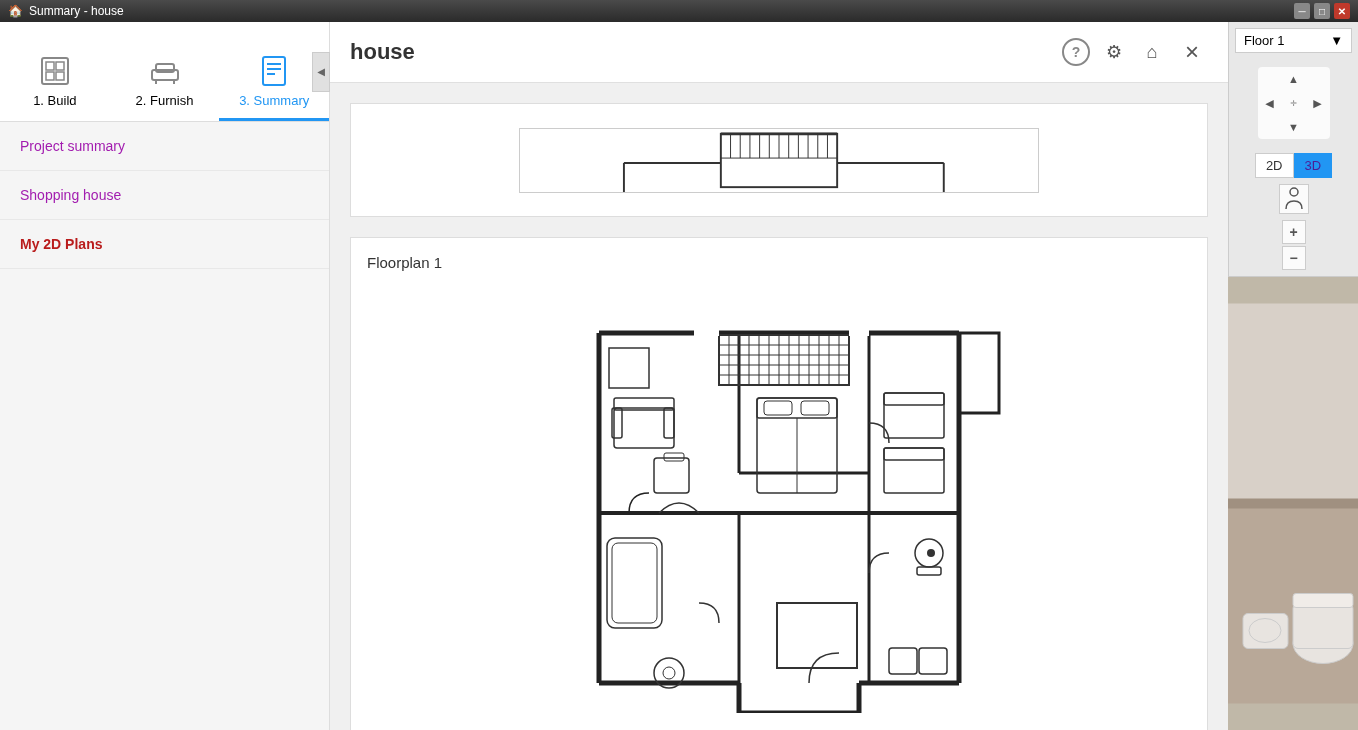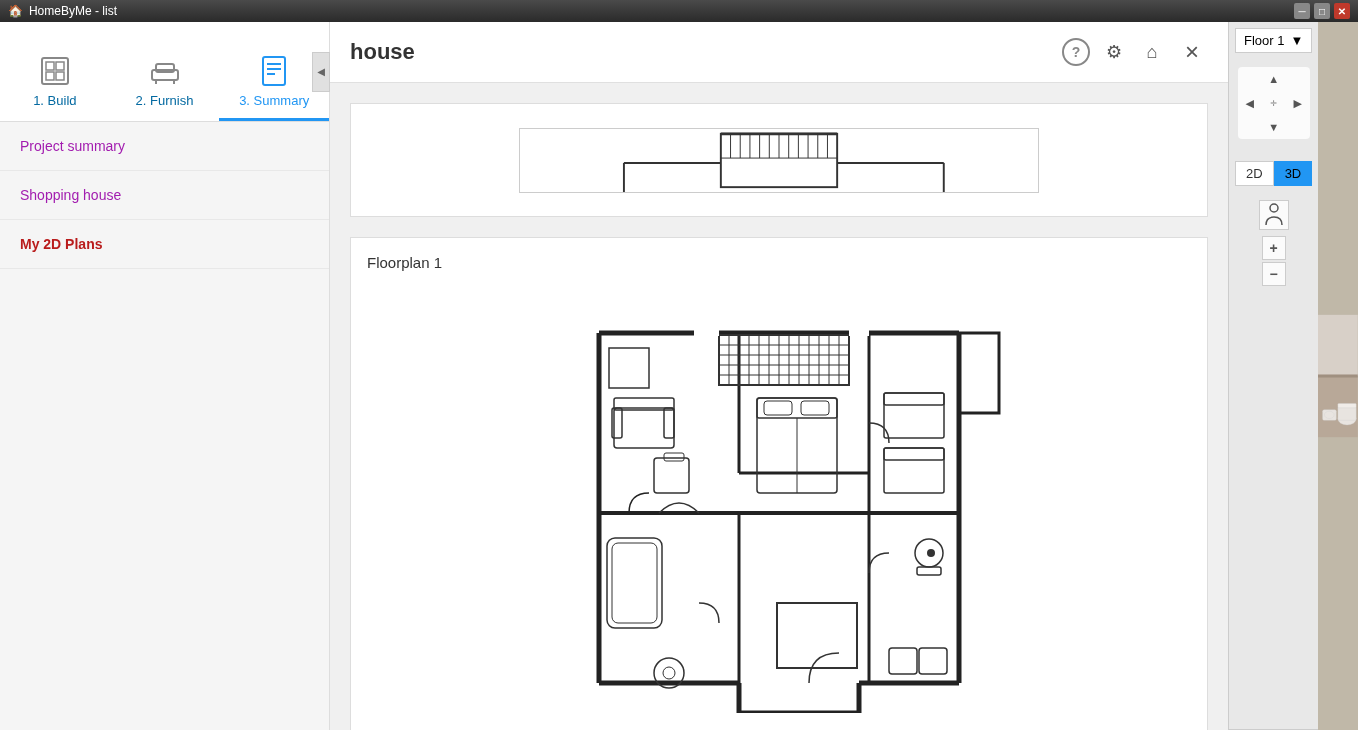--- a/index.html
+++ b/index.html
@@ -75,21 +75,21 @@
       display: flex;
       flex-direction: column;
       align-items: center;
       justify-content: flex-end;
       padding-bottom: 10px;
       cursor: pointer;
       border-bottom: 3px solid transparent;
       gap: 4px;
     }
     .nav-tab.active { border-bottom: 3px solid #2196F3; color: #2196F3; }
-    .nav-tab:not(.active) { color: #0369a1; }
+    .nav-tab:not(.active) { color: #000000; }
     .nav-tab-icon {
       width: 36px; height: 36px;
       display: flex; align-items: center; justify-content: center;
     }
     .nav-tab-label { font-size: 13px; }
 
     
     .sidebar-menu { flex: 1; }
     .sidebar-item {
       padding: 16px 20px;
@@ -195,33 +195,33 @@
       margin: 8px auto;
     }
     .nav-btn {
       display: flex; align-items: center; justify-content: center;
       cursor: pointer; font-size: 11px; color: #555;
     }
 
     
     .view-toggle {
       display: flex;
-      margin: 8px auto;
+      margin: 0 auto;
     }
     .toggle-btn {
       padding: 4px 10px;
       font-size: 13px;
       cursor: pointer;
       border: 1px solid #ccc;
       background: white;
       color: #333;
     }
     .toggle-btn.active {
       background: #2196F3;
-      color: #000000;
+      color: #4c1d95;
       border-color: #2196F3;
     }
 
     
     .zoom-controls {
       display: flex;
       flex-direction: column;
       align-items: center;
       gap: 2px;
     }
@@ -254,21 +254,21 @@
       position: relative;
       overflow: hidden;
     }
   </style>
 </head>
 <body>
 
 <div class="window-bar">
   <div class="window-bar-title">
     <span>🏠</span>
-    <span>HomeByMe - list</span>
+    <span>Summary - house</span>
   </div>
   <div class="window-bar-controls">
     <div class="window-control wc-min">─</div>
     <div class="window-control wc-max">□</div>
     <div class="window-control wc-close">✕</div>
   </div>
 </div>
 
 <div class="app-container">
 
@@ -481,21 +481,21 @@
 
             <line x1="195" y1="40" x2="220" y2="40" stroke="white" stroke-width="6"></line>
             <line x1="350" y1="40" x2="370" y2="40" stroke="white" stroke-width="6"></line>
           </svg>
         </div>
       </div>
 
     </div>
   </div>
 
-  <div style="display:flex; flex-direction:row; width:130px; flex-shrink:0;">
+  <div style="display:flex; flex-direction:column; width:130px; flex-shrink:0;">
 
     <div style="background:#e8e8e8; border-left:1px solid #ccc; border-bottom:1px solid #ccc; padding:6px; display:flex; flex-direction:column; align-items:center; gap:6px;">
 
       <div class="floor-selector" style="width:100%; margin:0; justify-content:space-between;">
         <span>Floor 1</span>
         <span>▼</span>
       </div>
 
       <div class="nav-control">
         <div></div>

